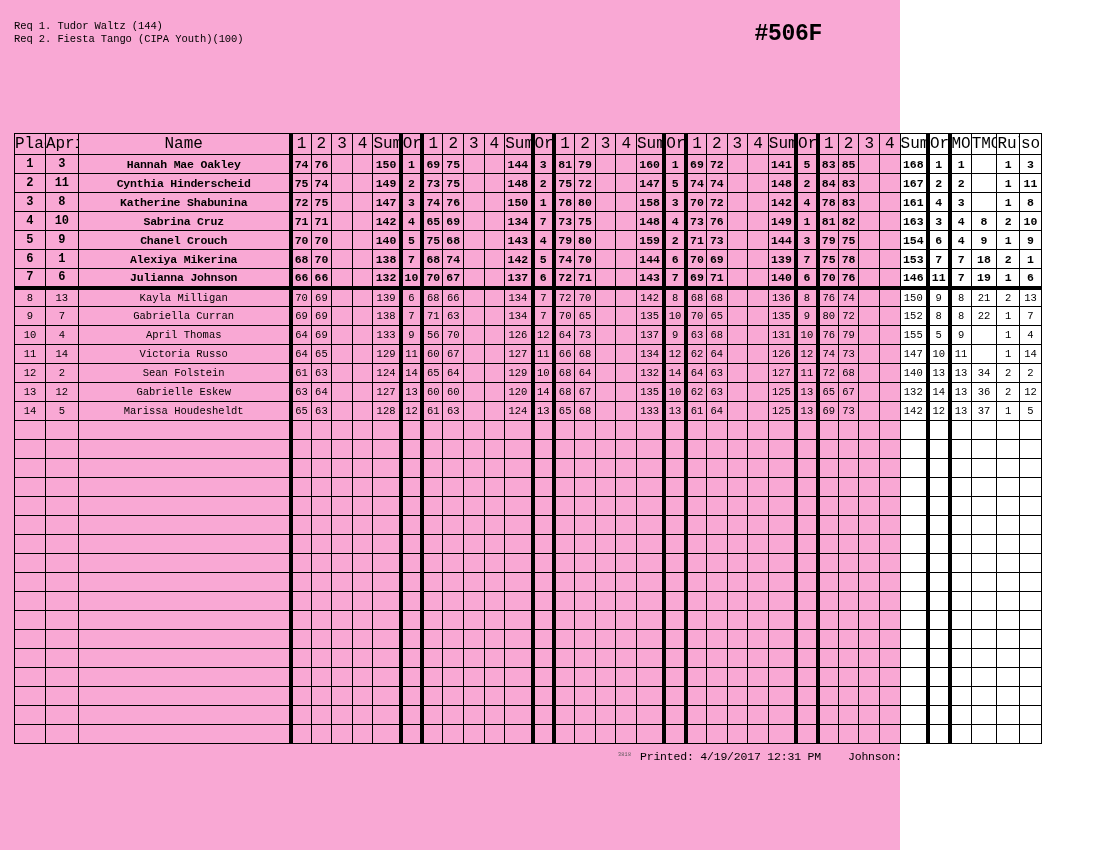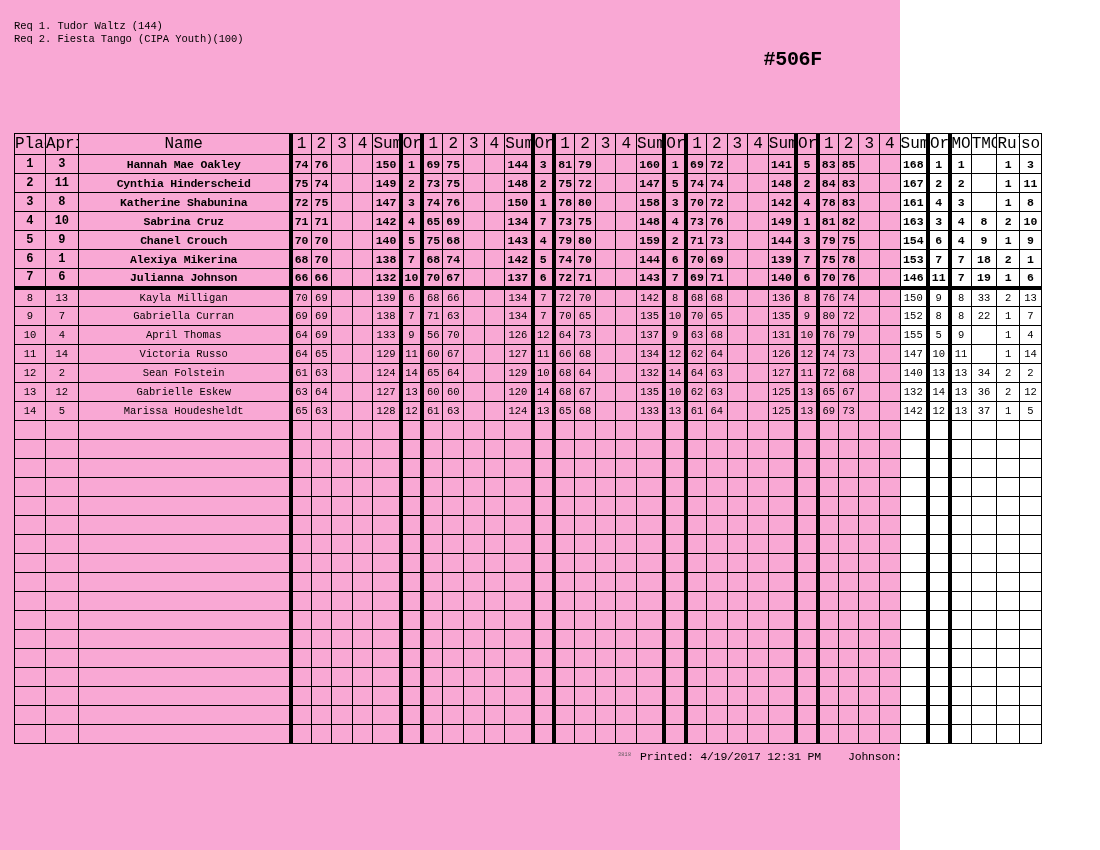--- a/index.html
+++ b/index.html
@@ -67,24 +67,23 @@
     line-height: 22px;
     letter-spacing: -0.2px;
     position: relative;
     left: -45px;
   }
 
   #eventnum {
     position: absolute;
     right: 78px;
     top: 21px;
-    font-size: 20px;
+    font-size: 23px;
     font-weight: bold;
     letter-spacing: -0.3px;
-    margin-top: 27px;
   }
 
   
   #sheet {
     position: absolute;
     left: 14px;
     top: 133px;
     width: 1028px;
   }
   table.grid {
@@ -528,21 +527,21 @@
             <td class="c-s"></td>
             <td class="c-sum">136</td>
             <td class="c-ord sepL sepR">8</td>
             <td class="c-s sepL">76</td>
             <td class="c-s">74</td>
             <td class="c-s"></td>
             <td class="c-s"></td>
             <td class="c-sum">150</td>
             <td class="c-ord sepL sepR">9</td>
             <td class="c-mo">8</td>
-            <td class="c-tmo">33</td>
+            <td class="c-tmo">21</td>
             <td class="c-rule">2</td>
             <td class="c-so">13</td>
           </tr>
           <tr class="">
             <td class="c-place">9</td>
             <td class="c-cont">7</td>
             <td class="c-name">Gabriella Curran</td>
             <td class="c-s sepL">69</td>
             <td class="c-s">69</td>
             <td class="c-s"></td>

